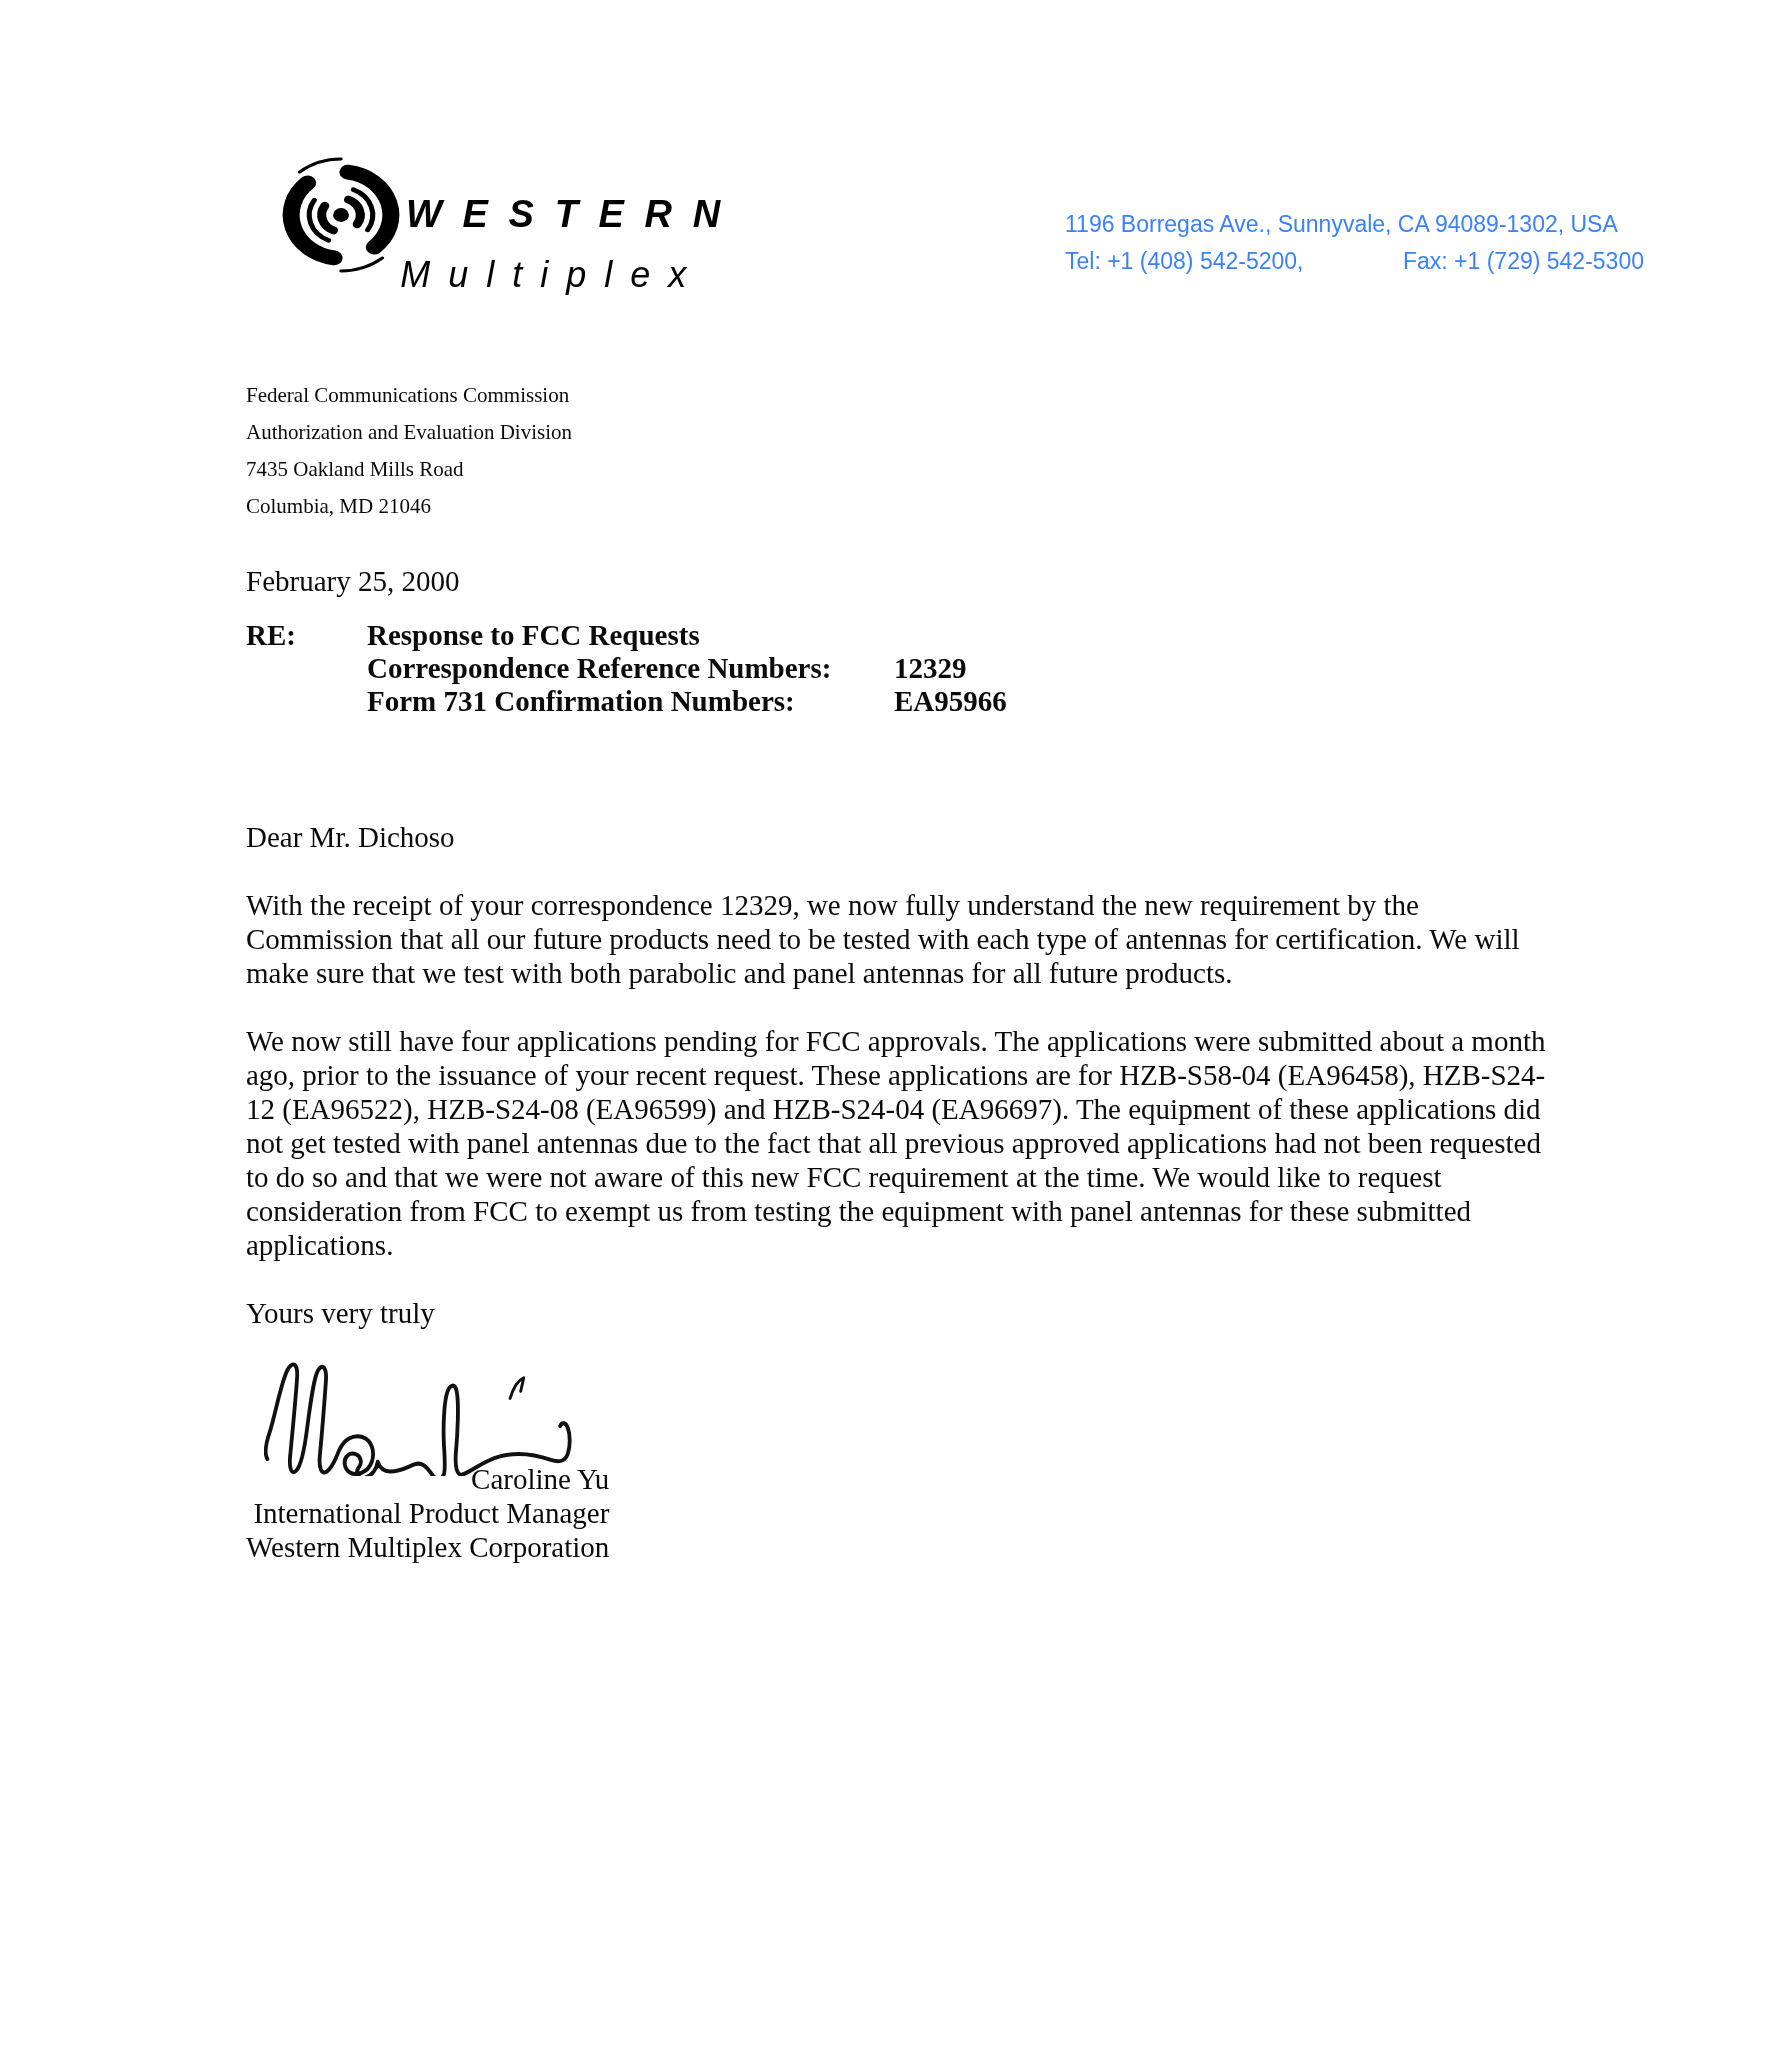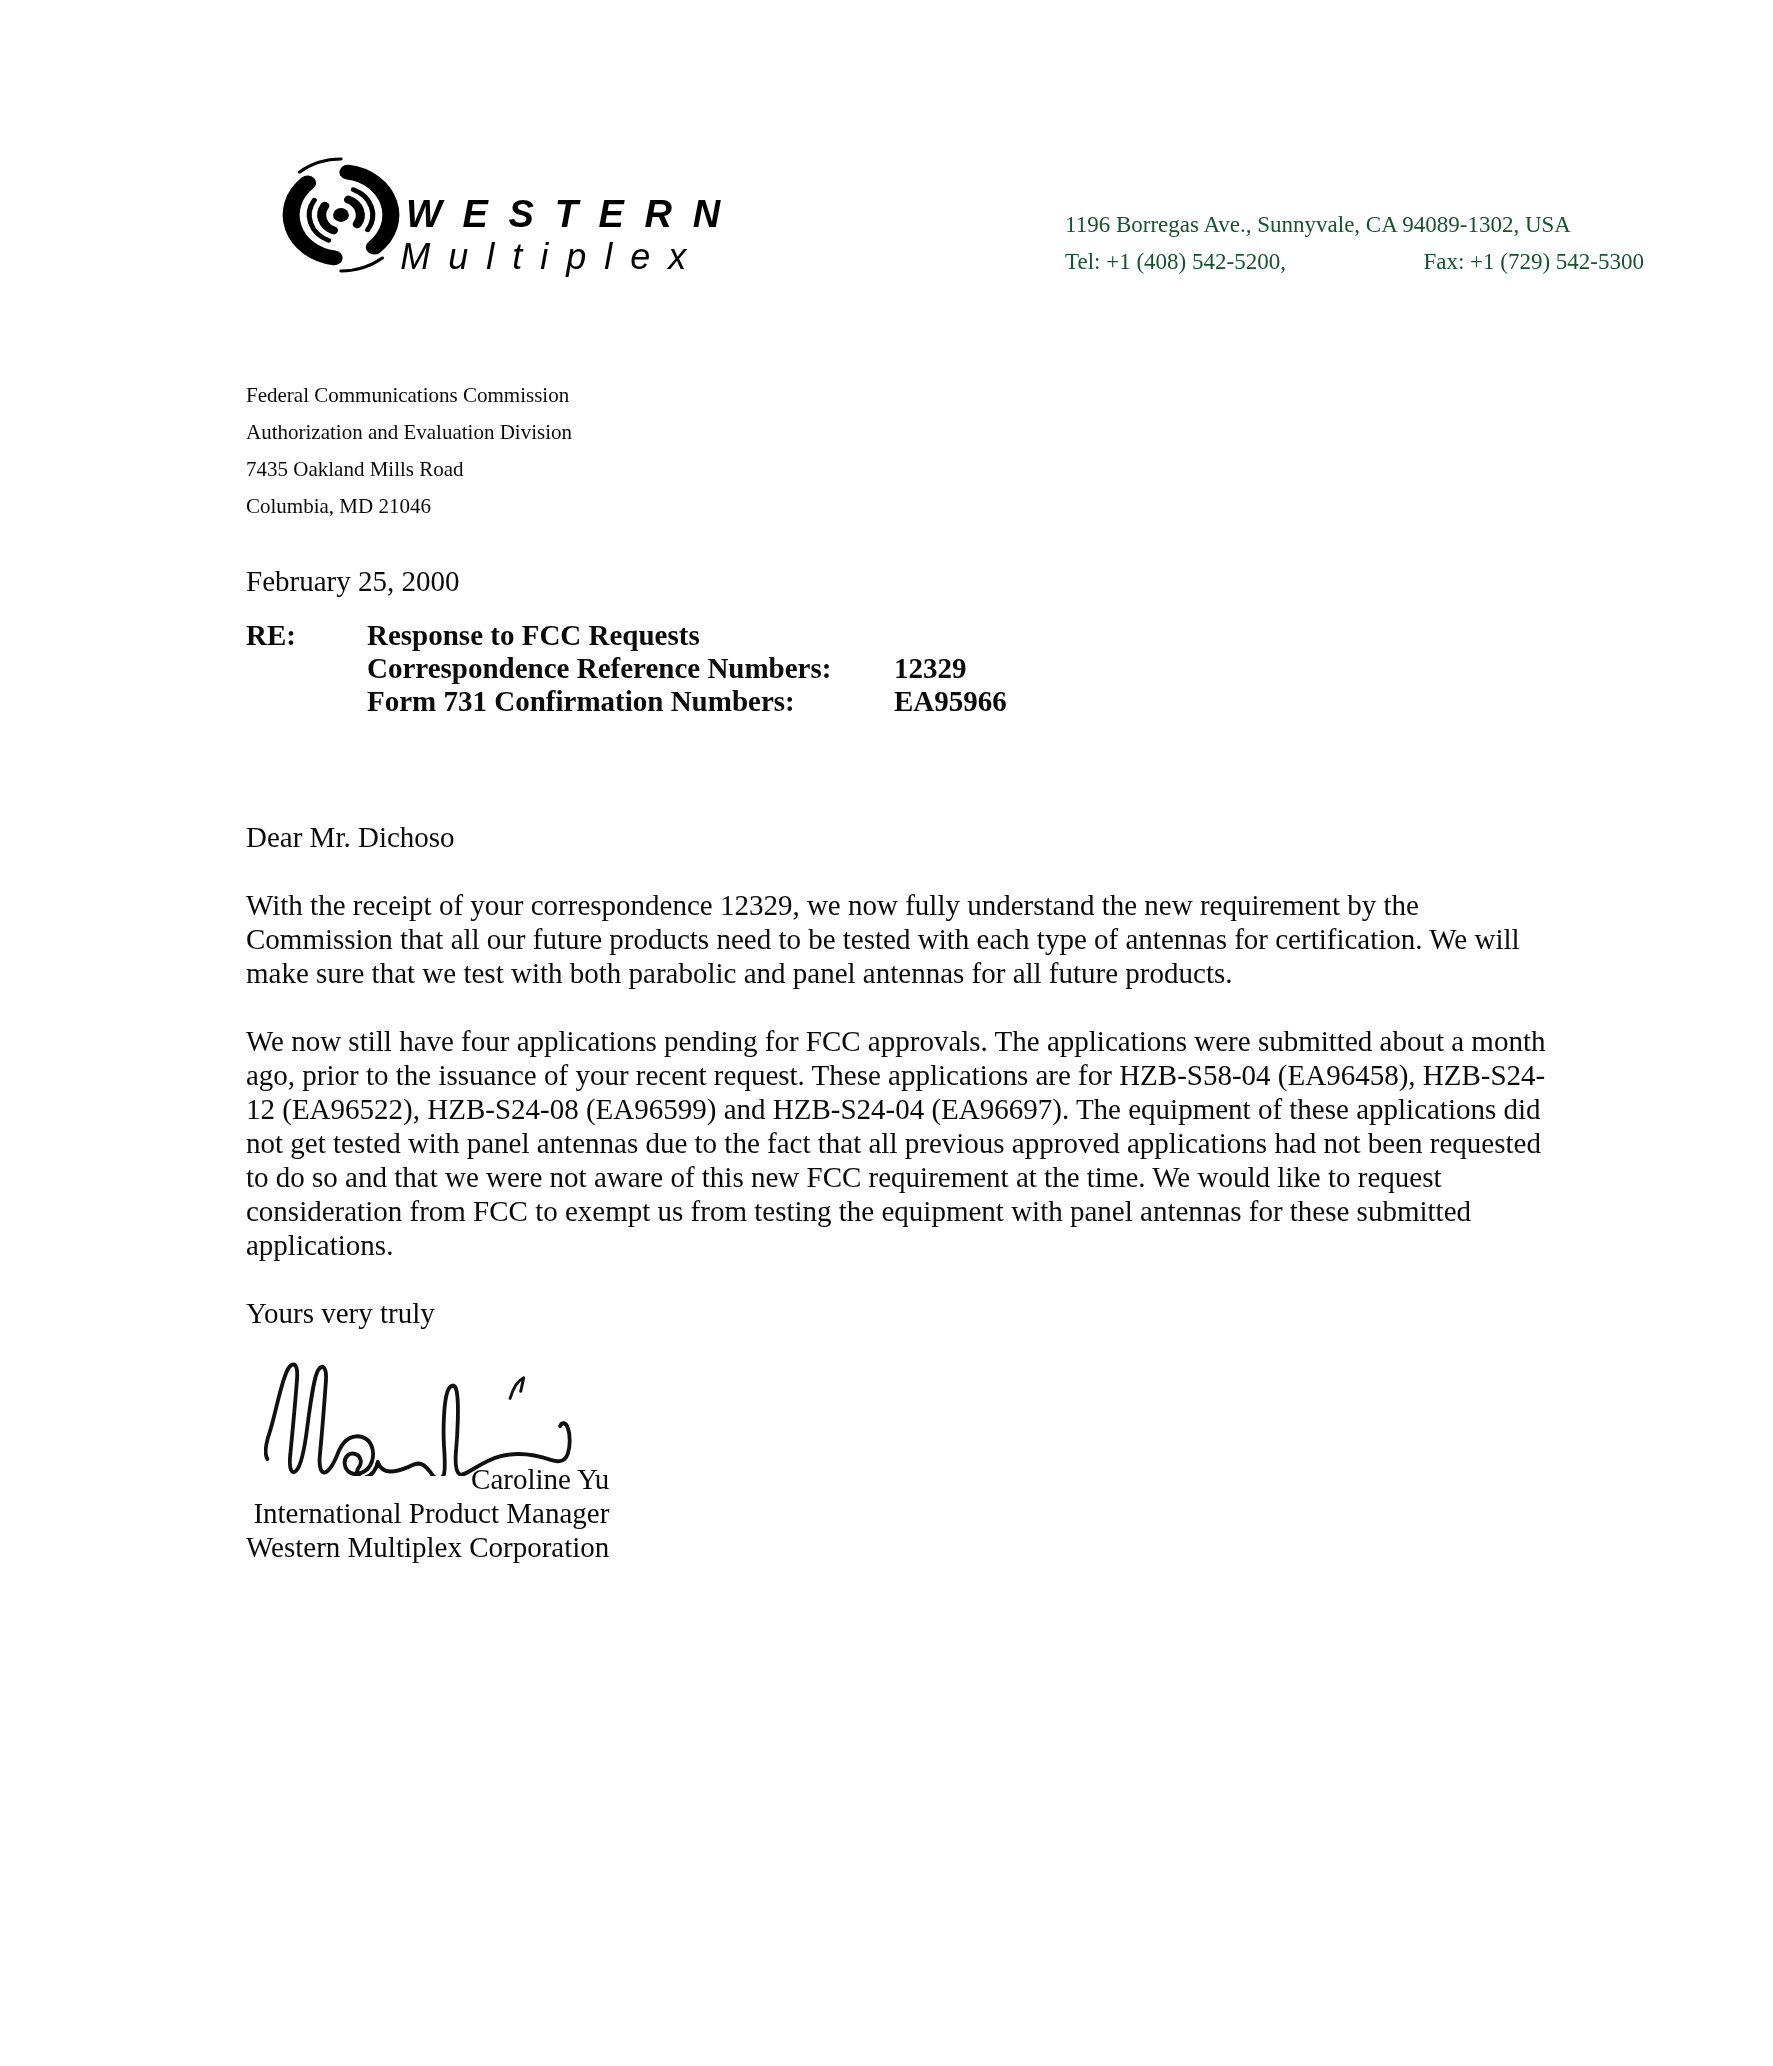--- a/index.html
+++ b/index.html
@@ -34,32 +34,32 @@
     font-size: 38px;
     font-weight: 900;
     letter-spacing: 20.7px;
     line-height: 41px;
   }
   .logo-sub {
     font-size: 36px;
     font-weight: 400;
     letter-spacing: 18px;
     line-height: 40px;
-    margin-top: 2px;
+    margin-top: 20px;
     margin-left: -5.8px;
   }
   .head-address {
     position: absolute;
     left: 1065px;
     top: 206px;
     width: 579px;
-    font-family: Liberation Serif, serif;
+    font-family: Liberation Sans, sans-serif;
     font-size: 23px;
     line-height: 37px;
-    color: #14532d;
+    color: #3b82f6;
     white-space: nowrap;
   }
   .telfax { display: flex; justify-content: space-between; width: 579px; }
 
   
   .recipient {
     position: absolute;
     left: 246px;
     top: 377px;
     font-size: 21px;

